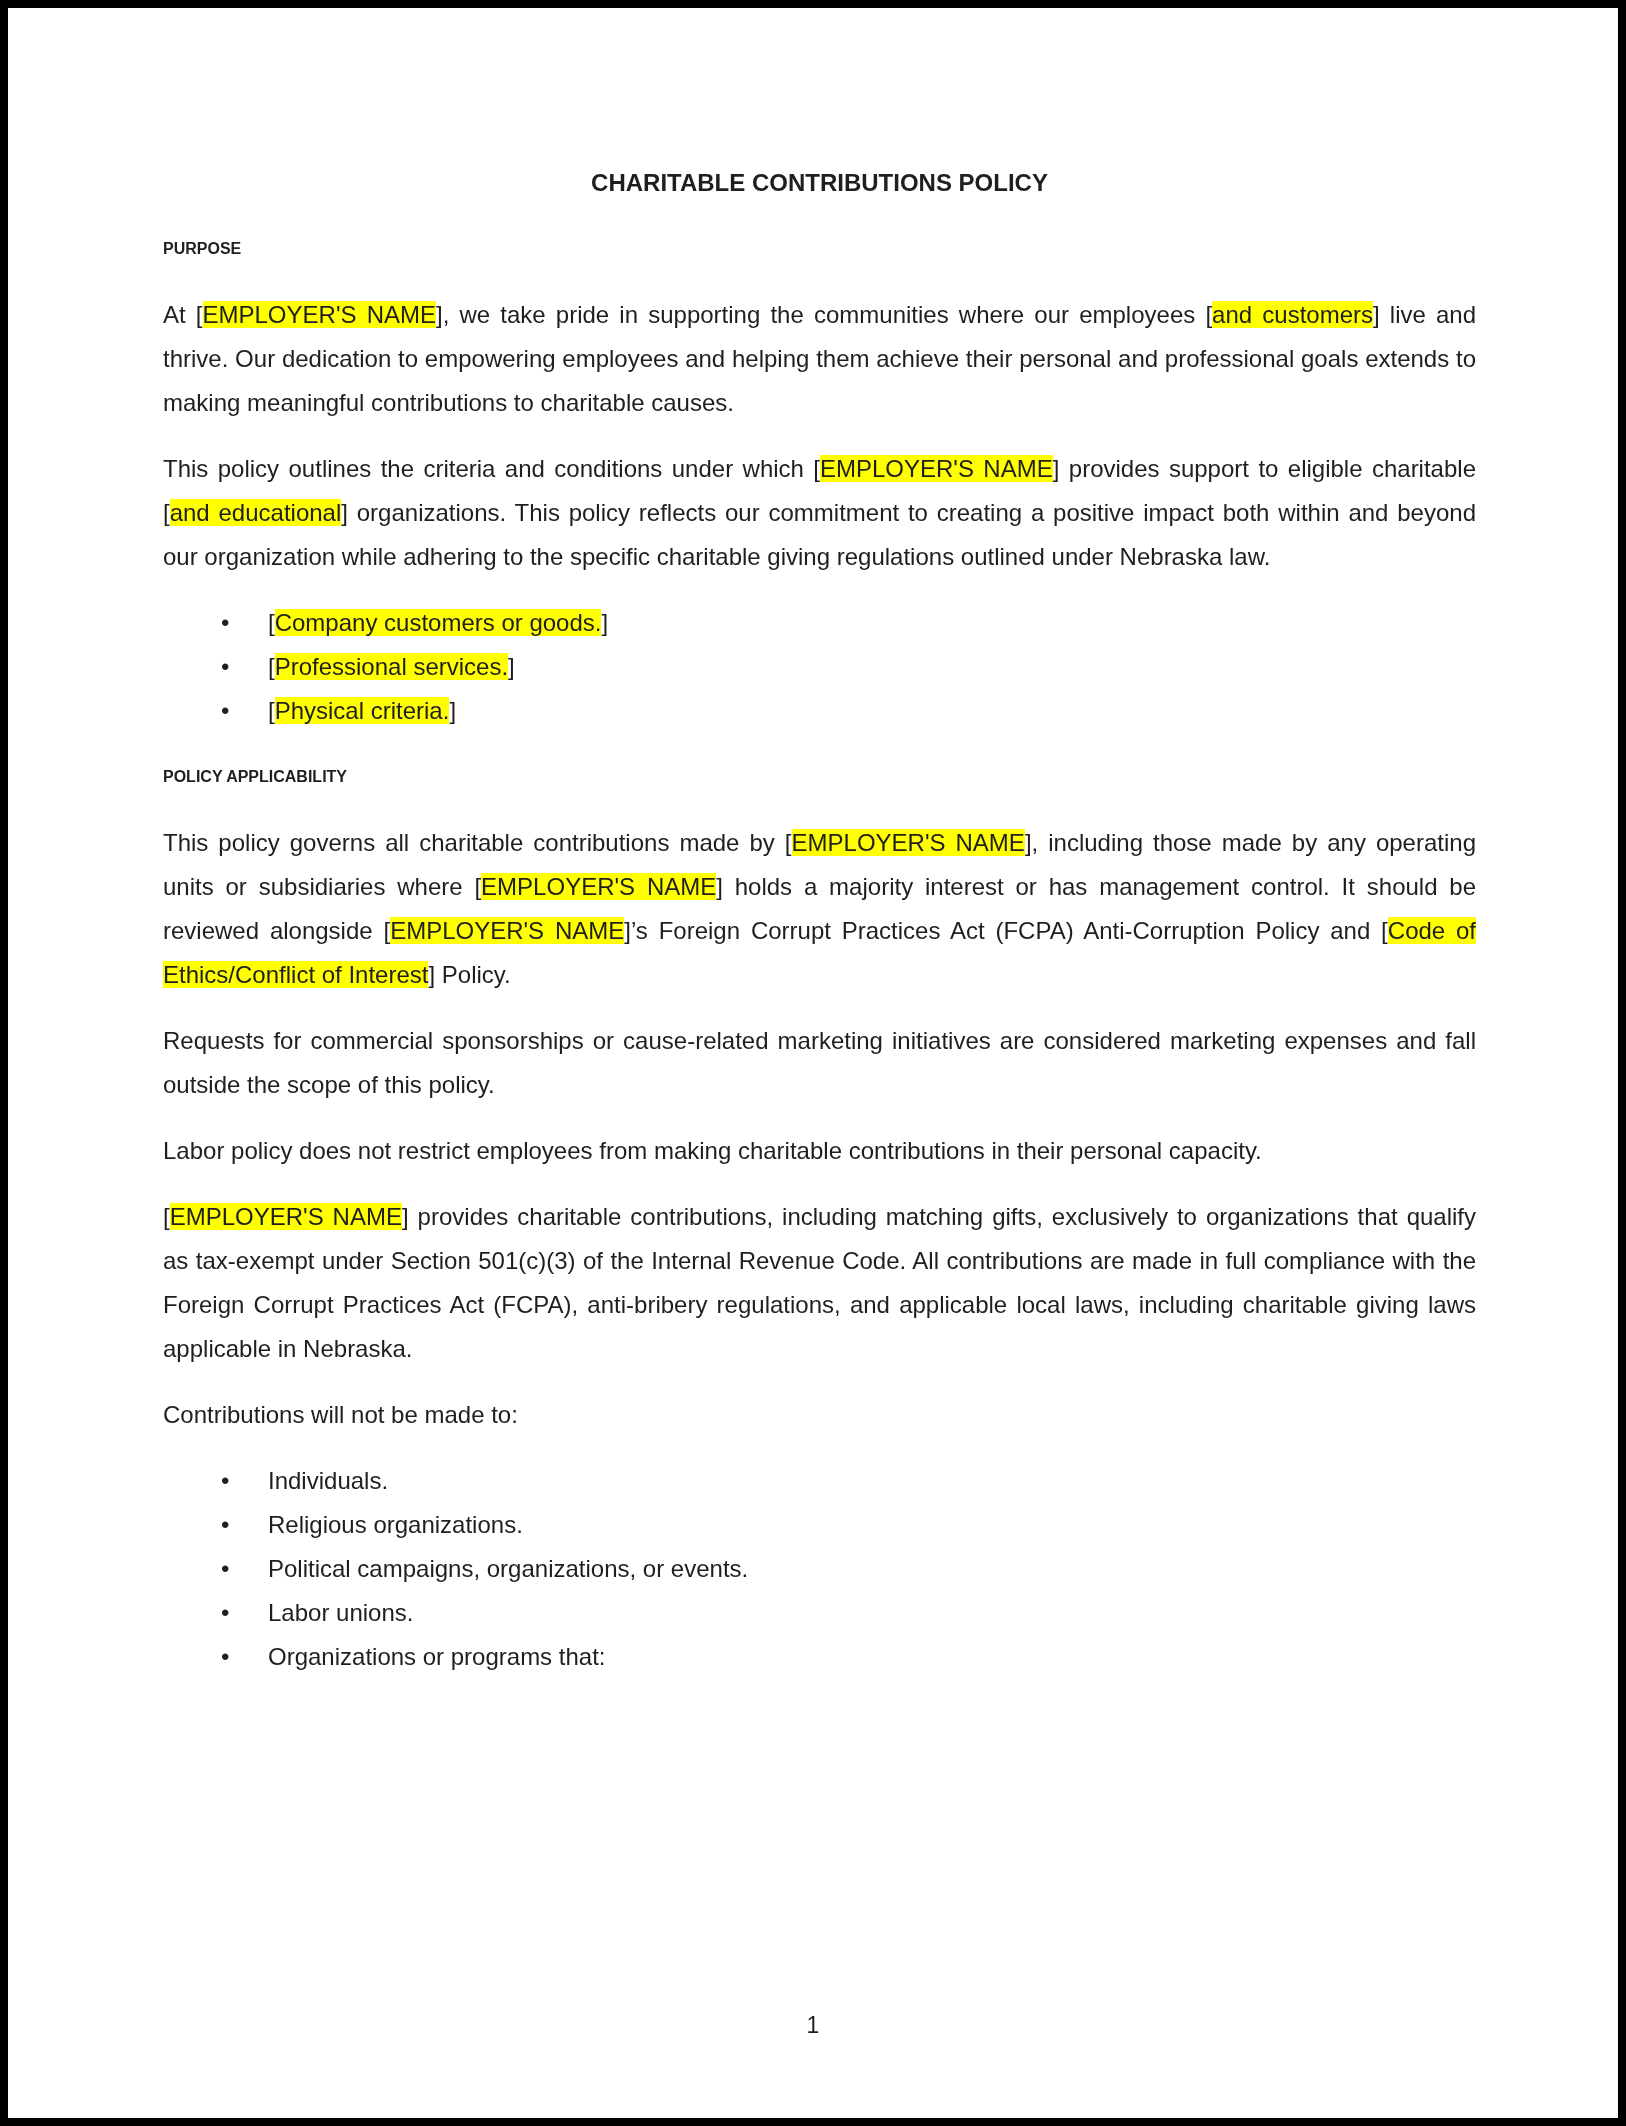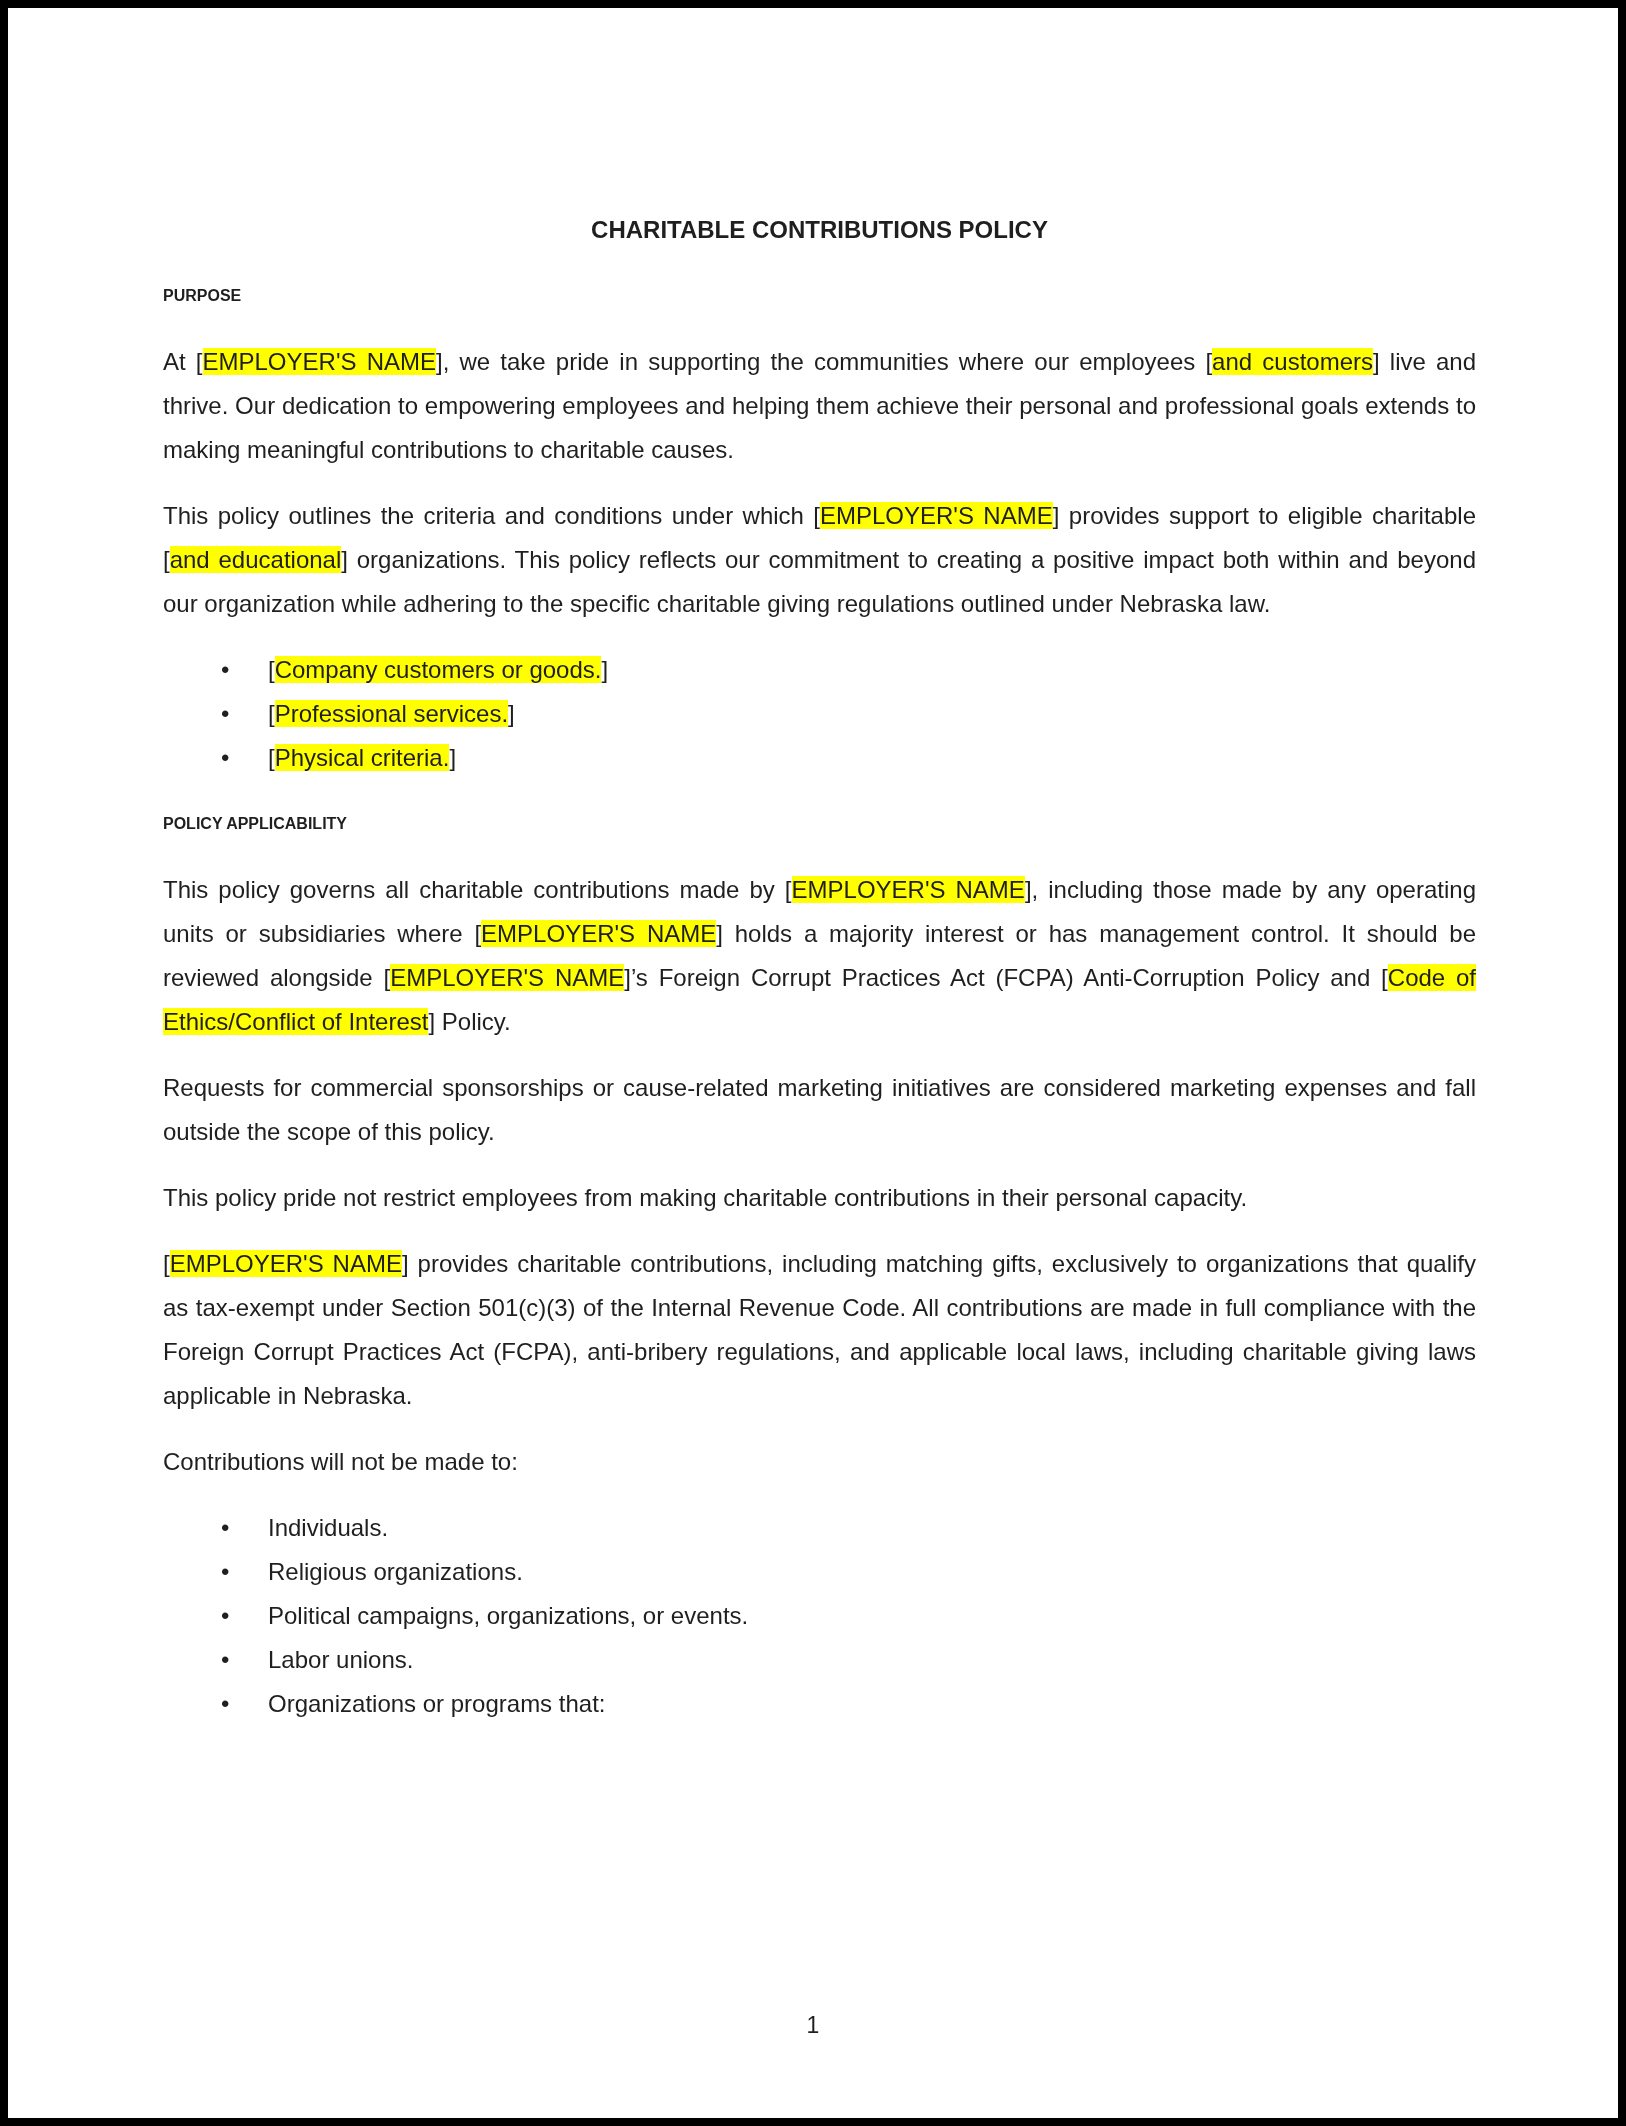--- a/index.html
+++ b/index.html
@@ -14,21 +14,20 @@
     border: 8px solid #000000;
     font-family: "Liberation Sans", "DejaVu Sans", sans-serif;
     color: #1f1f1f;
     overflow: hidden;
   }
 
   .content {
     padding: 153px 142px 0 155px;
     font-size: 24px;
     line-height: 44px;
-    margin-top: 47px;
   }
 
   .doc-title {
     text-align: center;
     font-weight: bold;
     font-size: 24px;
     line-height: 44px;
     margin-bottom: 22px;
   }
 
@@ -86,21 +85,21 @@
         <p><span>At [</span><span class="hl">EMPLOYER'S NAME</span><span>], we take pride in supporting the communities where our employees [</span><span class="hl">and customers</span><span>] live and thrive. Our dedication to empowering employees and helping them achieve their personal and professional goals extends to making meaningful contributions to charitable causes.</span></p>
         <p><span>This policy outlines the criteria and conditions under which [</span><span class="hl">EMPLOYER'S NAME</span><span>] provides support to eligible charitable [</span><span class="hl">and educational</span><span>] organizations. This policy reflects our commitment to creating a positive impact both within and beyond our organization while adhering to the specific charitable giving regulations outlined under Nebraska law.</span></p>
         <ul>
           <li><span>[</span><span class="hl">Company customers or goods.</span><span>]</span></li>
           <li><span>[</span><span class="hl">Professional services.</span><span>]</span></li>
           <li><span>[</span><span class="hl">Physical criteria.</span><span>]</span></li>
         </ul>
         <h2>POLICY APPLICABILITY</h2>
         <p><span>This policy governs all charitable contributions made by [</span><span class="hl">EMPLOYER'S NAME</span><span>], including those made by any operating units or subsidiaries where [</span><span class="hl">EMPLOYER'S NAME</span><span>] holds a majority interest or has management control. It should be reviewed alongside [</span><span class="hl">EMPLOYER'S NAME</span><span>]’s Foreign Corrupt Practices Act (FCPA) Anti-Corruption Policy and [</span><span class="hl">Code of Ethics/Conflict of Interest</span><span>] Policy.</span></p>
         <p><span>Requests for commercial sponsorships or cause-related marketing initiatives are considered marketing expenses and fall outside the scope of this policy.</span></p>
-        <p><span>This policy pride not restrict employees from making charitable contributions in their personal capacity.</span></p>
+        <p><span>Labor policy does not restrict employees from making charitable contributions in their personal capacity.</span></p>
         <p><span>[</span><span class="hl">EMPLOYER'S NAME</span><span>] provides charitable contributions, including matching gifts, exclusively to organizations that qualify as tax-exempt under Section 501(c)(3) of the Internal Revenue Code. All contributions are made in full compliance with the Foreign Corrupt Practices Act (FCPA), anti-bribery regulations, and applicable local laws, including charitable giving laws applicable in Nebraska.</span></p>
         <p><span>Contributions will not be made to:</span></p>
         <ul>
           <li><span>Individuals.</span></li>
           <li><span>Religious organizations.</span></li>
           <li><span>Political campaigns, organizations, or events.</span></li>
           <li><span>Labor unions.</span></li>
           <li><span>Organizations or programs that:</span></li>
         </ul>
       </div>

